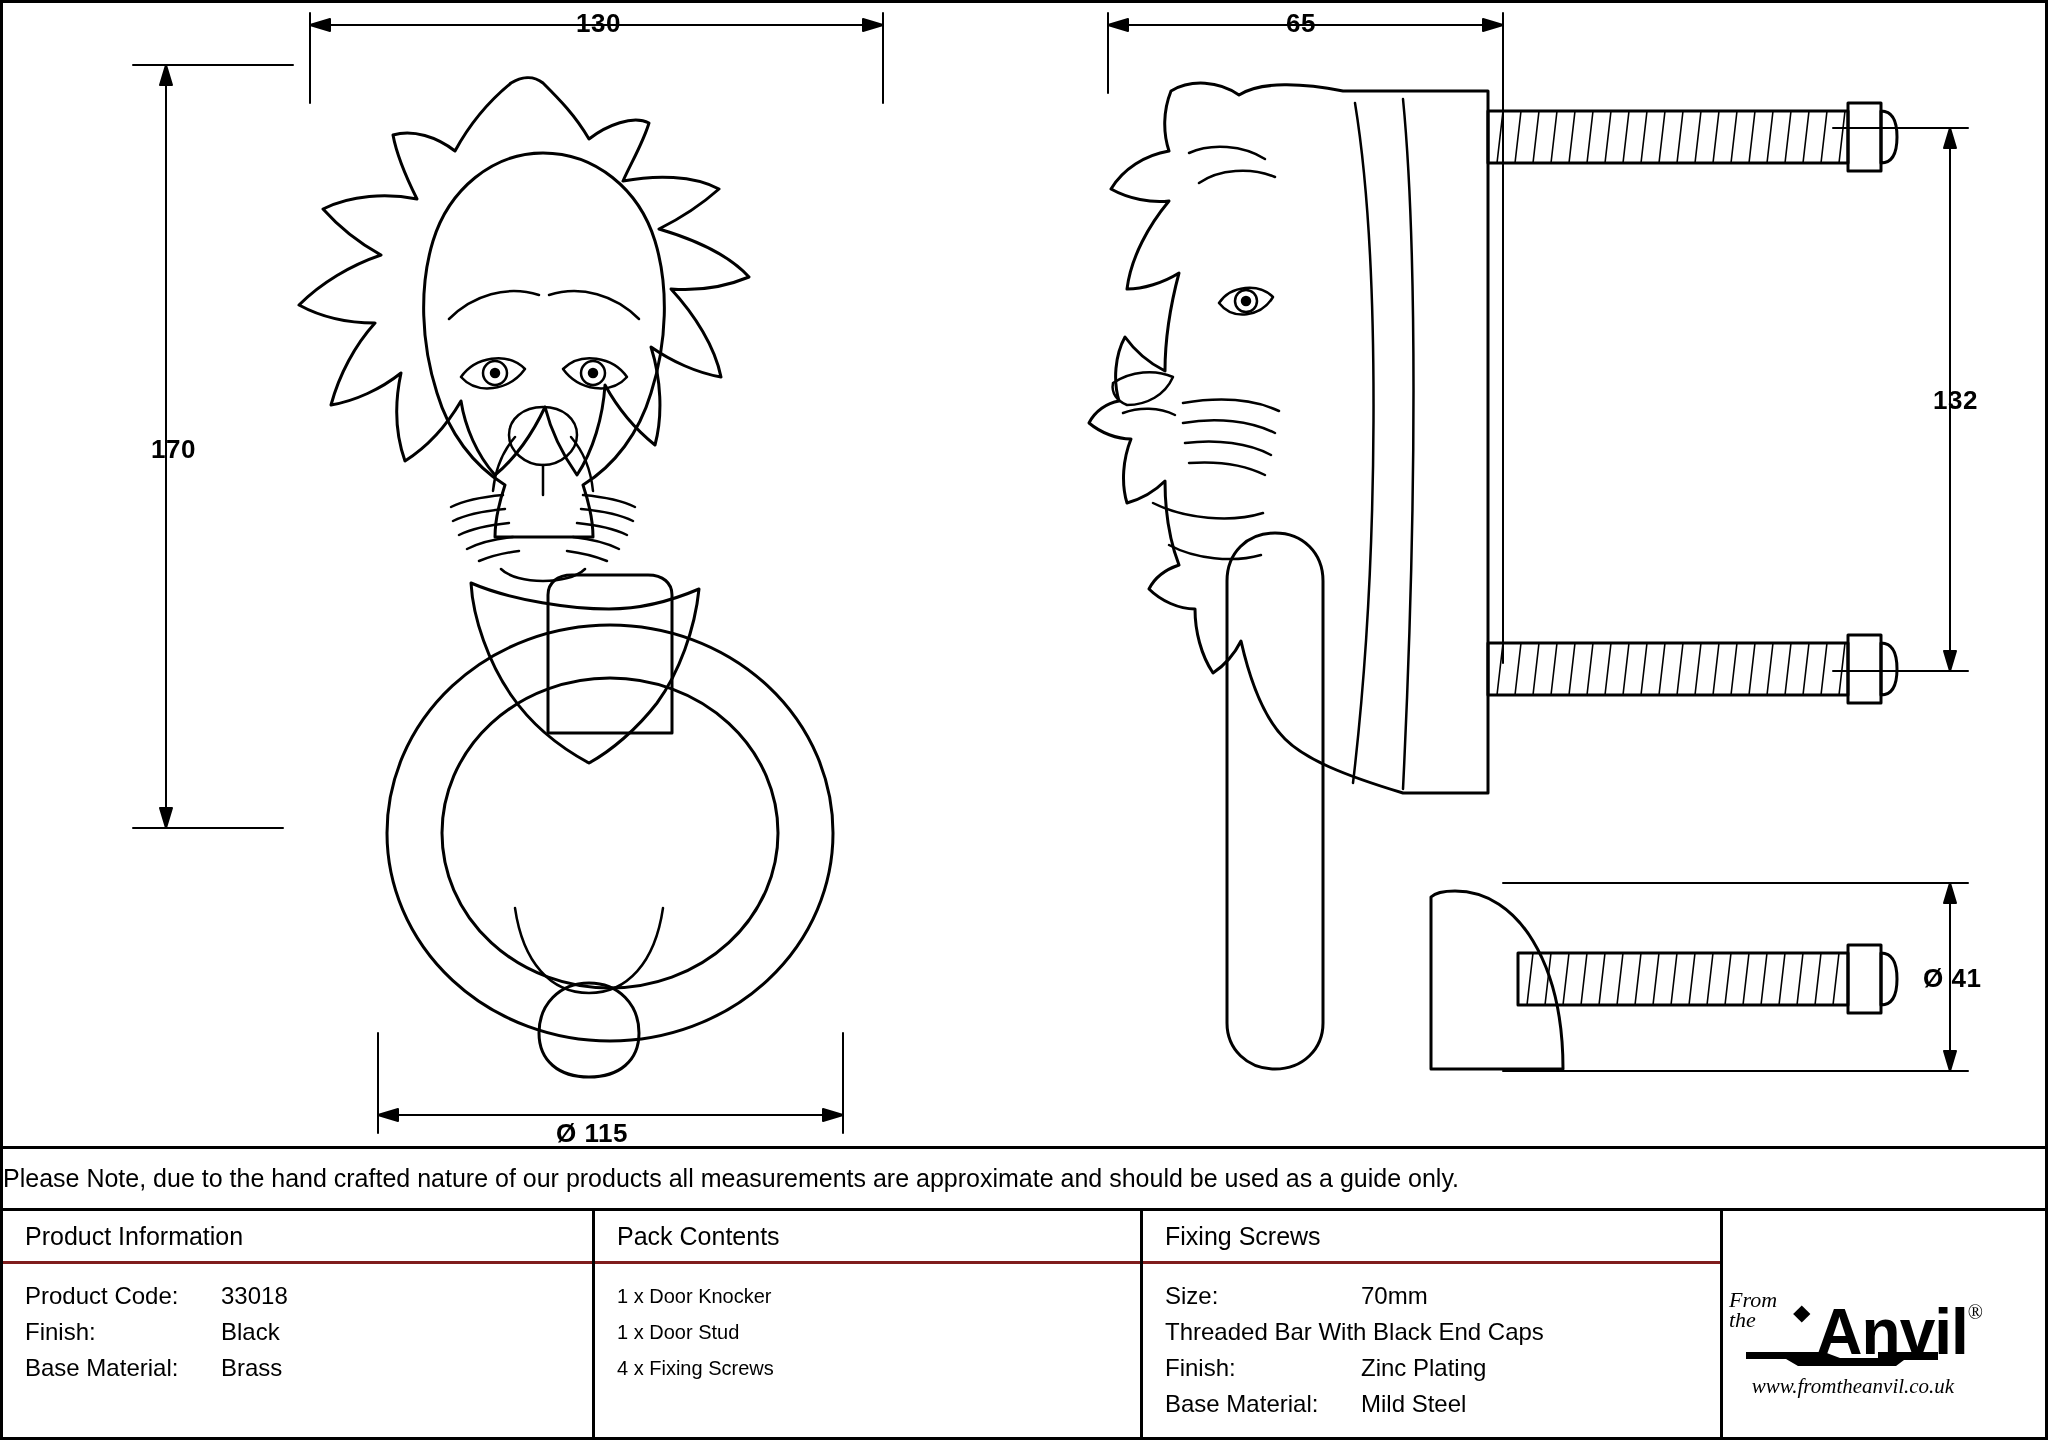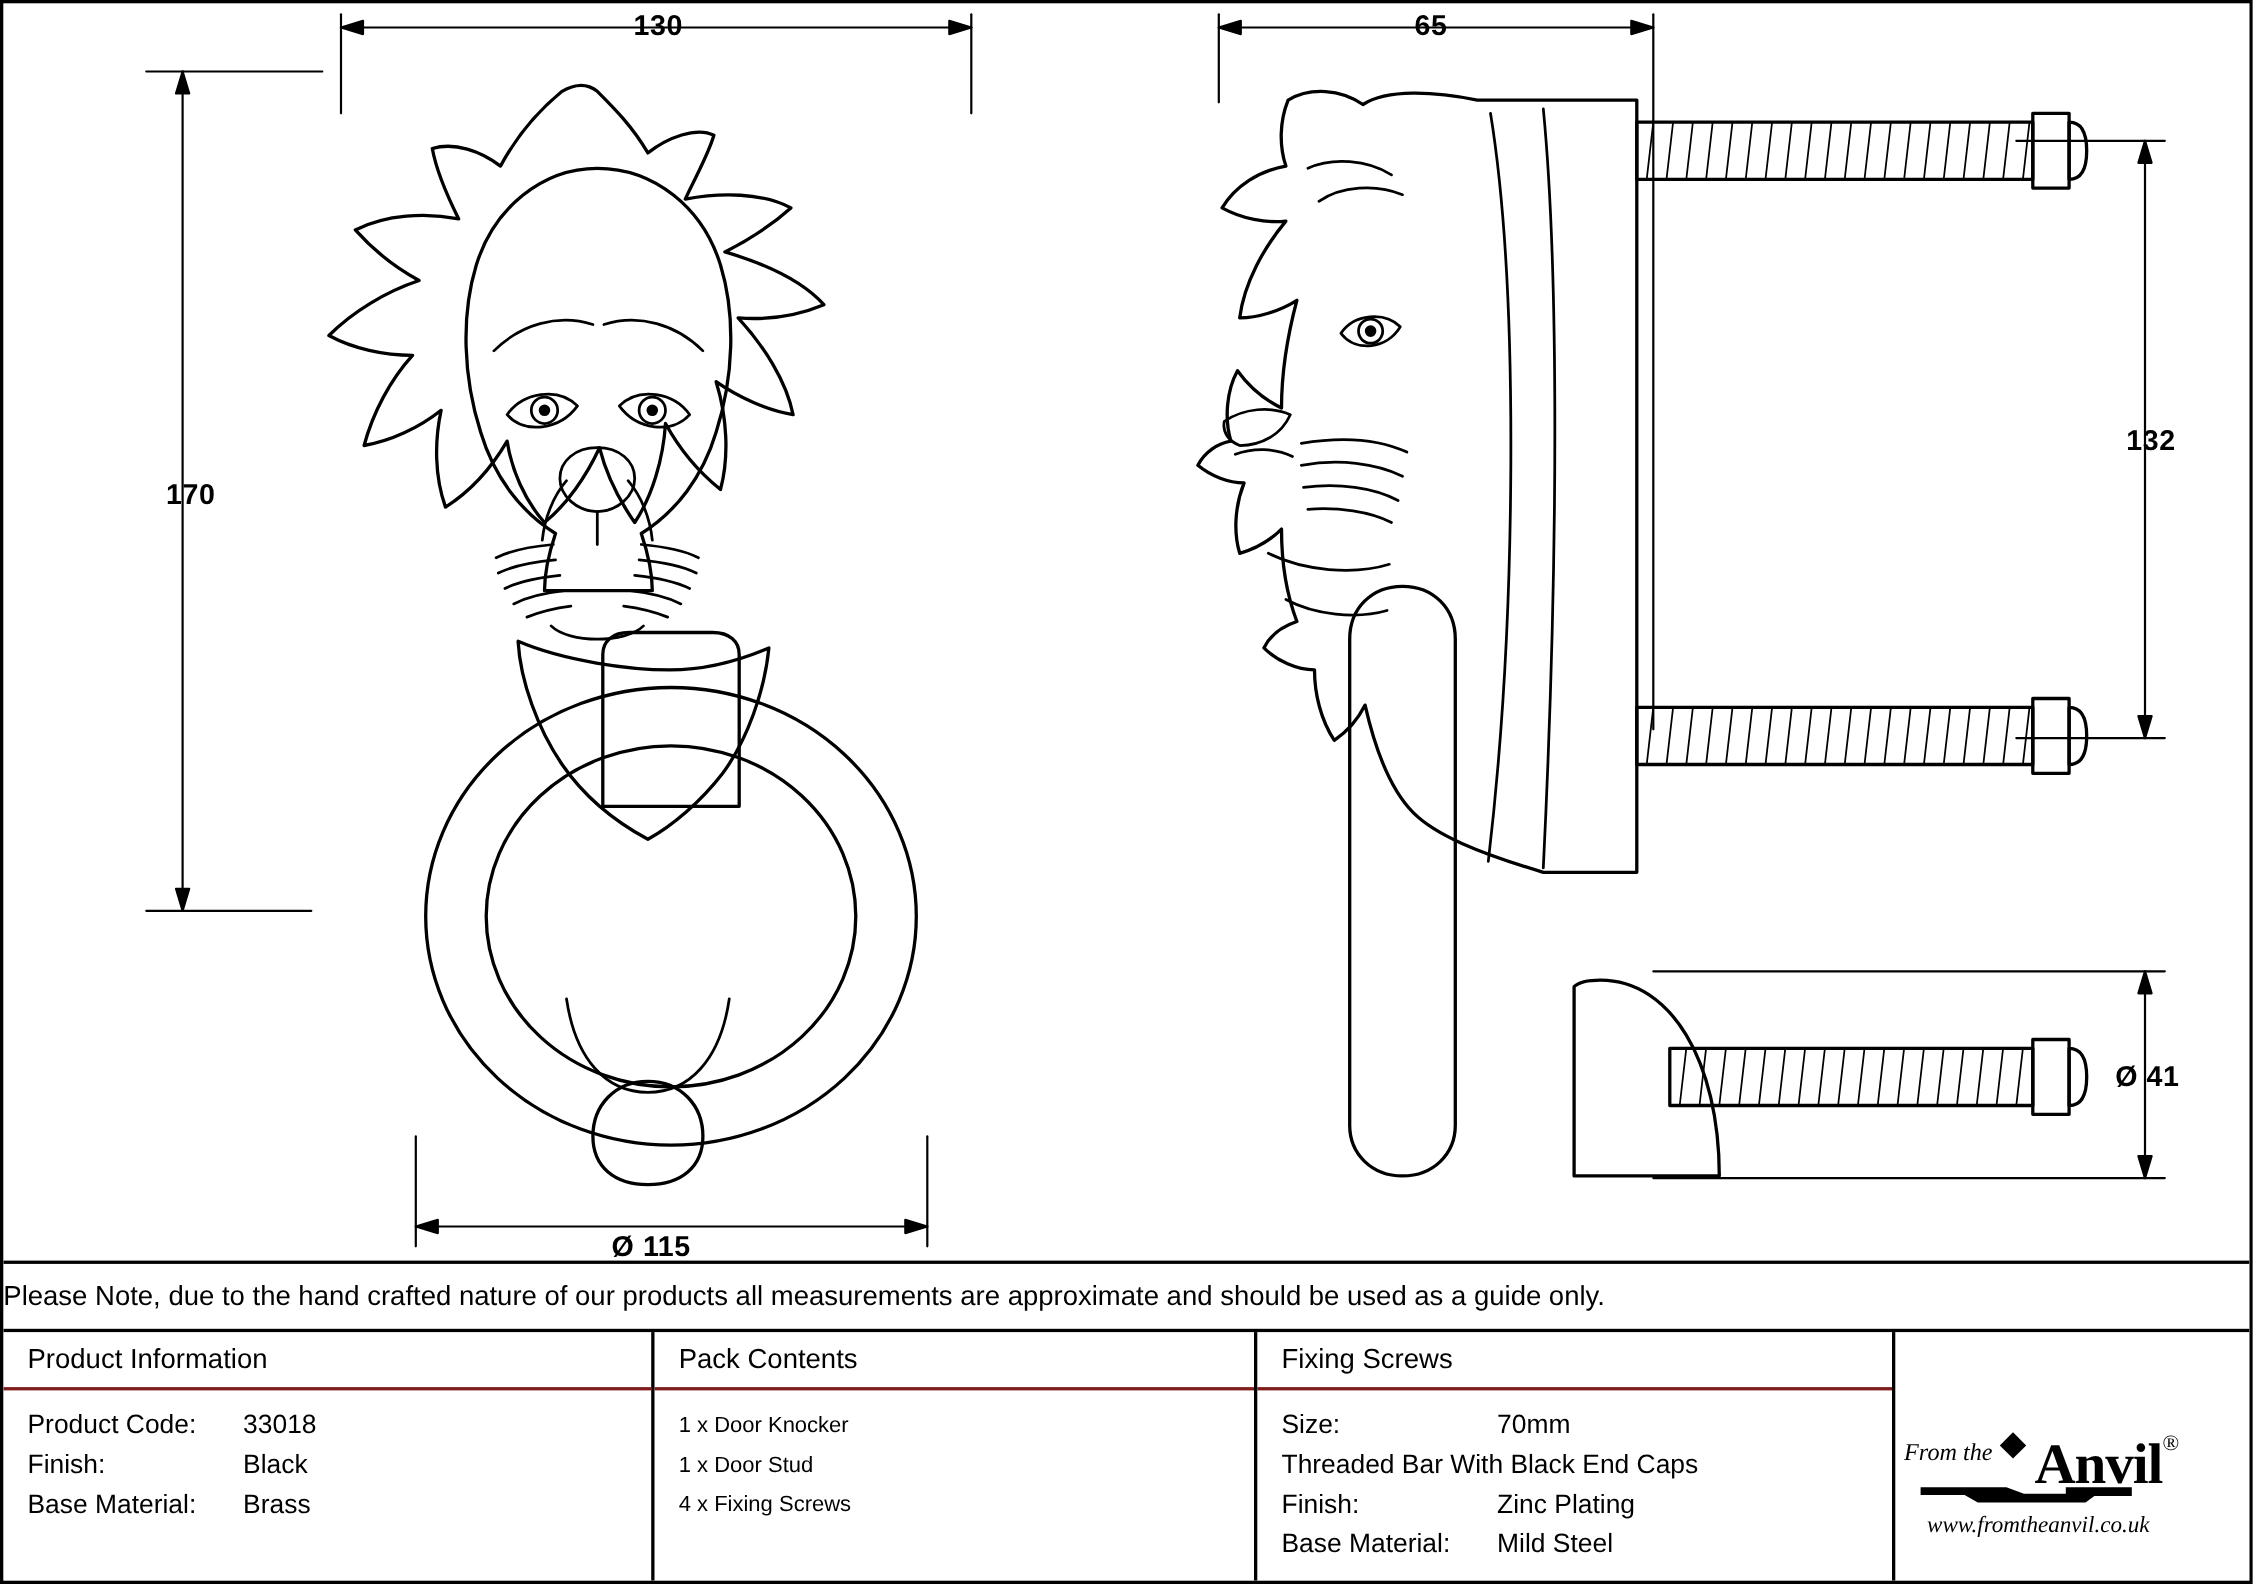--- a/index.html
+++ b/index.html
@@ -21,21 +21,21 @@
   .colbody{padding:14px 0 0 22px;}
   .row{display:flex;font-size:24px;line-height:36px;}
   .row .lbl{width:196px;flex:none;}
   .row .val{flex:1;}
   .packrow{font-size:20px;line-height:36px;}
   .fxrow .lbl{width:196px;}
   
   .logo{position:absolute;left:0;top:0;width:100%;height:100%;display:flex;flex-direction:column;align-items:center;justify-content:center;}
   .logo-main{display:flex;align-items:flex-end;font-family:"Liberation Serif", serif;}
   .fromthe{font-size:22px;font-style:italic;line-height:20px;text-align:left;margin:0 0 38px 6px;font-family:"Liberation Serif", serif;}
-  .anvilword{font-size:52px;font-weight:bold;letter-spacing:-1px;line-height:72px;font-family:Liberation Serif, serif;margin-top:46px;}
+  .anvilword{font-size:64px;font-weight:bold;letter-spacing:-1px;line-height:72px;font-family:Liberation Sans, sans-serif;margin-top:46px;}
   .logo-url{font-size:21px;font-style:italic;font-family:"Liberation Serif", serif;margin-top:2px;}
   .reg{font-size:20px;vertical-align:top;}
 </style>
 </head>
 <body>
 
 <div id="sheet">
 
   <div class="drawing">
   <svg width="2048" height="1140" viewBox="0 0 2048 1140" xmlns="http://www.w3.org/2000/svg">

